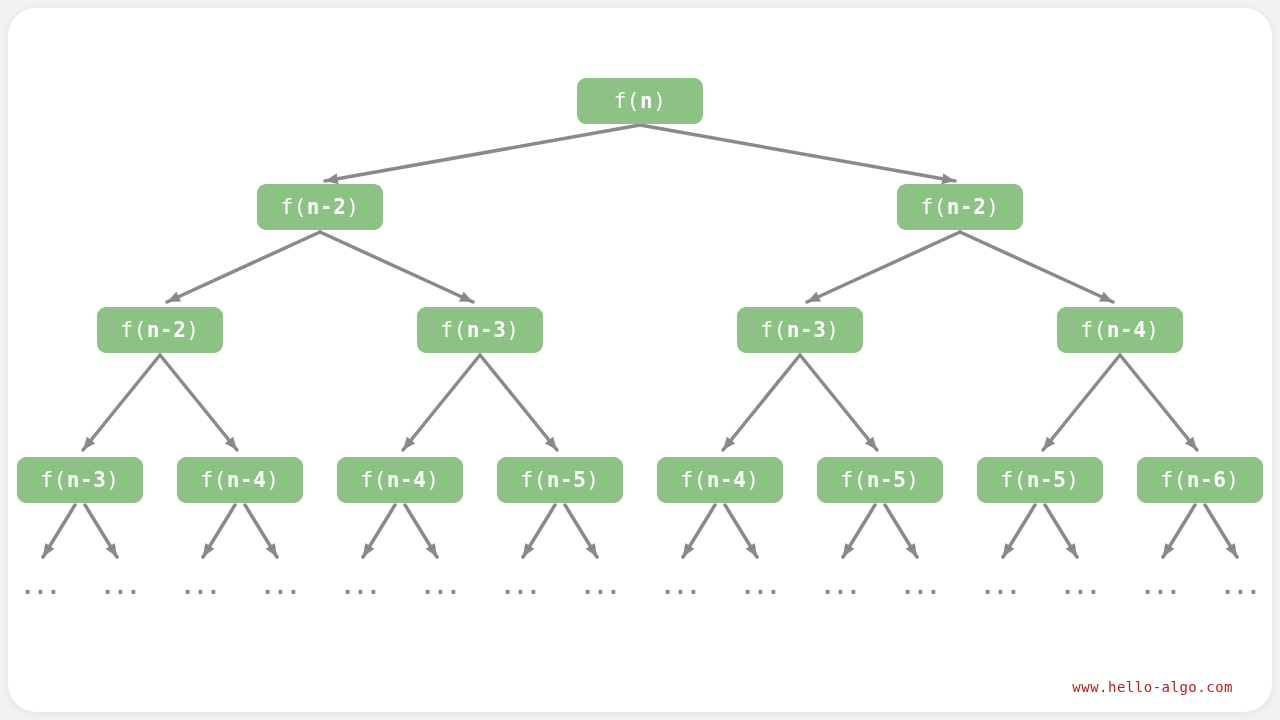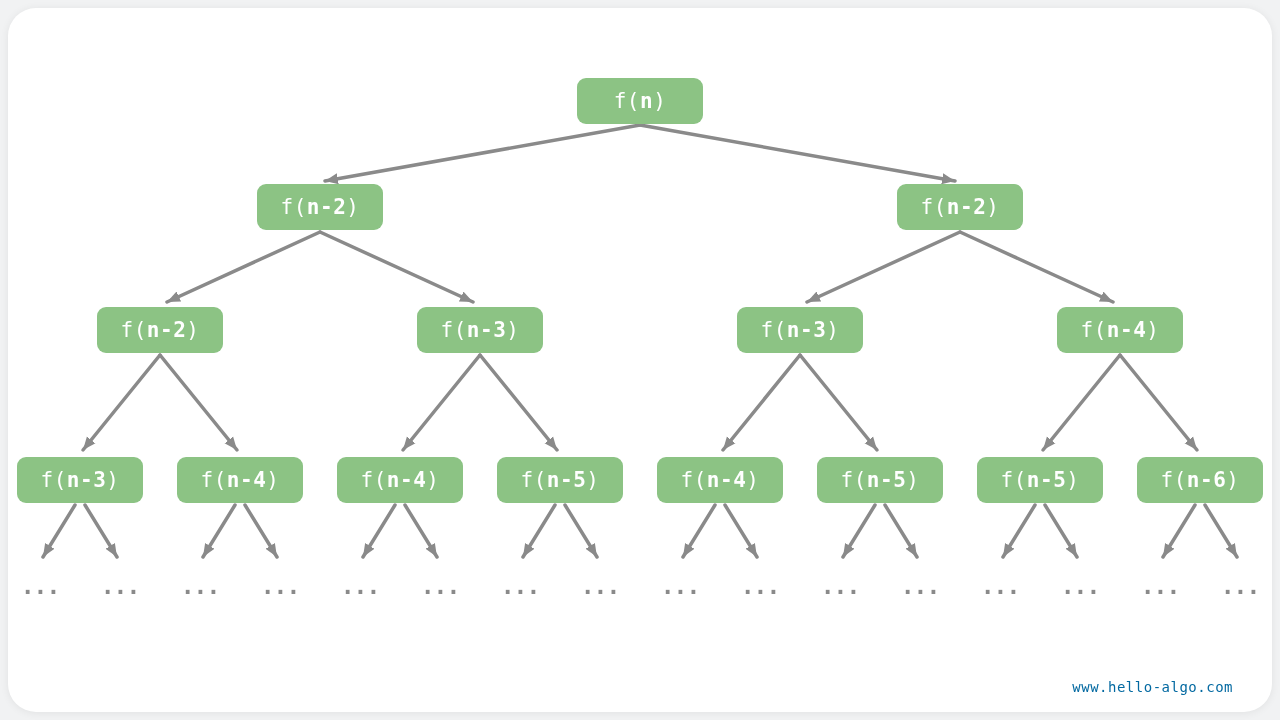--- a/index.html
+++ b/index.html
@@ -8,21 +8,21 @@
   .card{position:absolute;inset:8px;background:#ffffff;border-radius:28px;
         box-shadow:0 1px 8px rgba(0,0,0,0.07);}
   .edges{position:absolute;left:0;top:0;width:1280px;height:720px;pointer-events:none;}
   .node{position:absolute;width:126px;height:46px;background:#8cc384;border-radius:9px;
         color:#ffffff;font-size:21px;letter-spacing:0.5px;line-height:1;
         display:flex;align-items:center;justify-content:center;white-space:pre;}
   .node .arg{font-weight:bold;}
   .node .paren{font-weight:normal;}
   .dots{position:absolute;top:566px;width:70px;margin-left:-35px;text-align:center;
         color:#8a8a8a;font-size:23px;font-weight:bold;letter-spacing:-1px;line-height:1.8;}
-  .watermark{position:absolute;right:47px;bottom:25px;font-size:14px;color:#0369a1;
+  .watermark{position:absolute;right:47px;bottom:25px;font-size:14px;color:#b91c1c;
              letter-spacing:0.5px;}
 </style>
 </head>
 <body>
 
 <div class="stage">
   <div class="card"></div>
 
   <svg class="edges" viewBox="0 0 1280 720">
     <defs>

